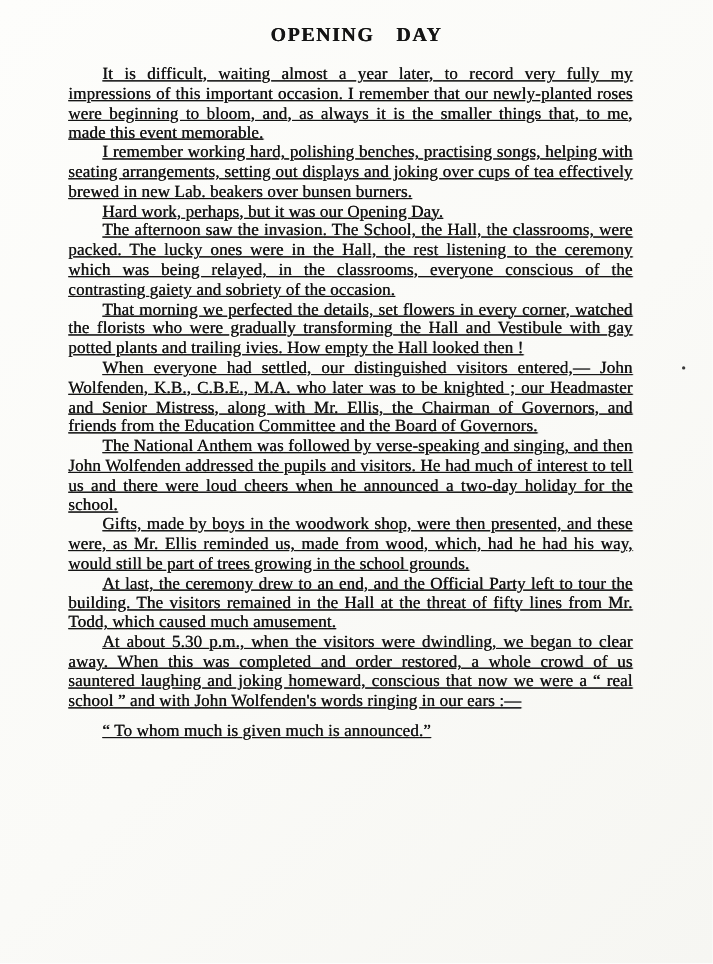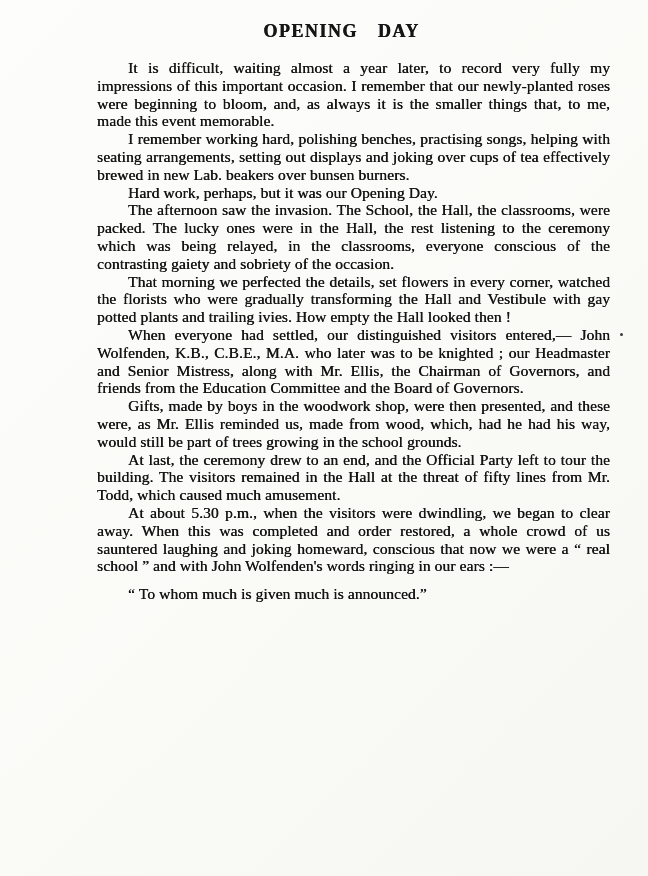--- a/index.html
+++ b/index.html
@@ -6,38 +6,38 @@
   .page {
     position: relative;
     width: 648px;
     height: 876px;
     background: linear-gradient(135deg, #fdfdfb 0%, #fafaf7 55%, #f6f6f2 100%);
     font-family: "Liberation Serif", "DejaVu Serif", serif;
     color: #151515;
     overflow: hidden;
     box-sizing: border-box;
     padding-top: 21px;
-    padding-left: 35px;
   }
   .title {
     margin: 0;
     text-align: center;
     font-size: 18px;
     font-weight: bold;
     letter-spacing: 1.5px;
     word-spacing: 14px;
     text-shadow: 0.4px 0 0 currentColor;
   }
   .body-col {
     margin: 17px 73px 0 62px;
     width: 513px;
     text-align: justify;
     font-size: 15.5px;
     line-height: 17.8px;
     letter-spacing: 0.1px;
+    text-decoration: underline;
   }
   .para {
     margin: 0;
     text-indent: 31px;
     text-shadow: 0.35px 0 0 currentColor;
   }
   .quote-line {
     margin: 10px 0 0 0;
     text-indent: 31px;
     text-align: left;
@@ -58,19 +58,20 @@
 
 <div class="page">
   <h1 class="title">OPENING  DAY</h1>
   <div class="body-col">
     <p class="para">It is difficult, waiting almost a year later, to record very fully my impressions of this important occasion.  I remember that our newly-planted roses were beginning to bloom, and, as always it is the smaller things that, to me, made this event memorable.</p>
     <p class="para">I remember working hard, polishing benches, practising songs, helping with seating arrangements, setting out displays and joking over cups of tea effectively brewed in new Lab. beakers over bunsen burners.</p>
     <p class="para">Hard work, perhaps, but it was our Opening Day.</p>
     <p class="para">The afternoon saw the invasion.  The School, the Hall, the classrooms, were packed.  The lucky ones were in the Hall, the rest listening to the ceremony which was being relayed, in the classrooms, everyone conscious of the contrasting gaiety and sobriety of the occasion.</p>
     <p class="para">That morning we perfected the details, set flowers in every corner, watched the florists who were gradually transforming the Hall and Vestibule with gay potted plants and trailing ivies.  How empty the Hall looked then !</p>
     <p class="para">When everyone had settled, our distinguished visitors entered,— John Wolfenden, K.B., C.B.E., M.A. who later was to be knighted ; our Headmaster and Senior Mistress, along with Mr. Ellis, the Chairman of Governors, and friends from the Education Committee and the Board of Governors.</p>
+    <p class="para">The National Anthem was followed by verse-speaking and singing, and then John Wolfenden addressed the pupils and visitors.  He had much of interest to tell us and there were loud cheers when he announced a two-day holiday for the school.</p>
     <p class="para">Gifts, made by boys in the woodwork shop, were then presented, and these were, as Mr. Ellis reminded us, made from wood, which, had he had his way, would still be part of trees growing in the school grounds.</p>
     <p class="para">At last, the ceremony drew to an end, and the Official Party left to tour the building.  The visitors remained in the Hall at the threat of fifty lines from Mr. Todd, which caused much amusement.</p>
     <p class="para">At about 5.30 p.m., when the visitors were dwindling, we began to clear away.  When this was completed and order restored, a whole crowd of us sauntered laughing and joking homeward, conscious that now we were a “ real school ” and with John Wolfenden's words ringing in our ears :—</p>
     <p class="quote-line">“ To whom much is given much is announced.”</p>
   </div>
   <span class="speck"></span>
 </div>
 
 </body></html>

